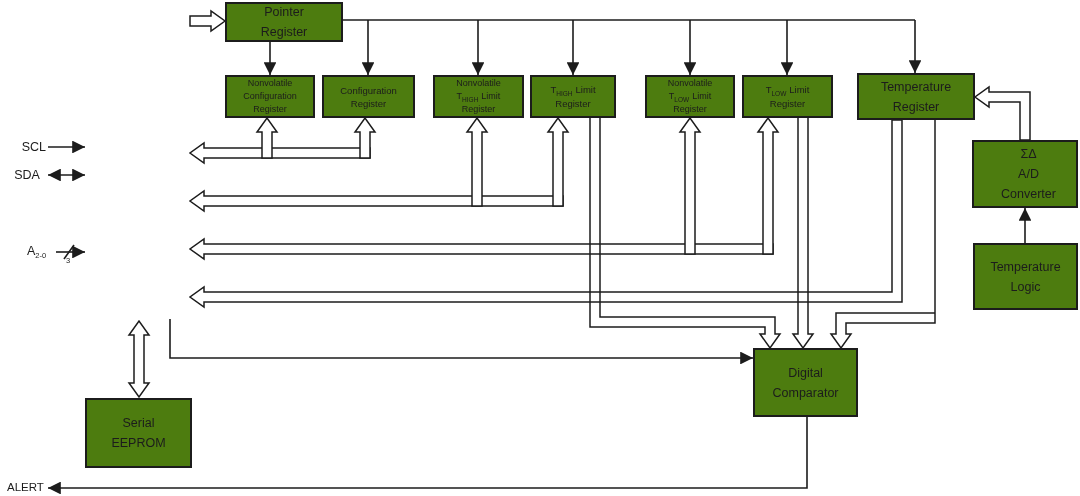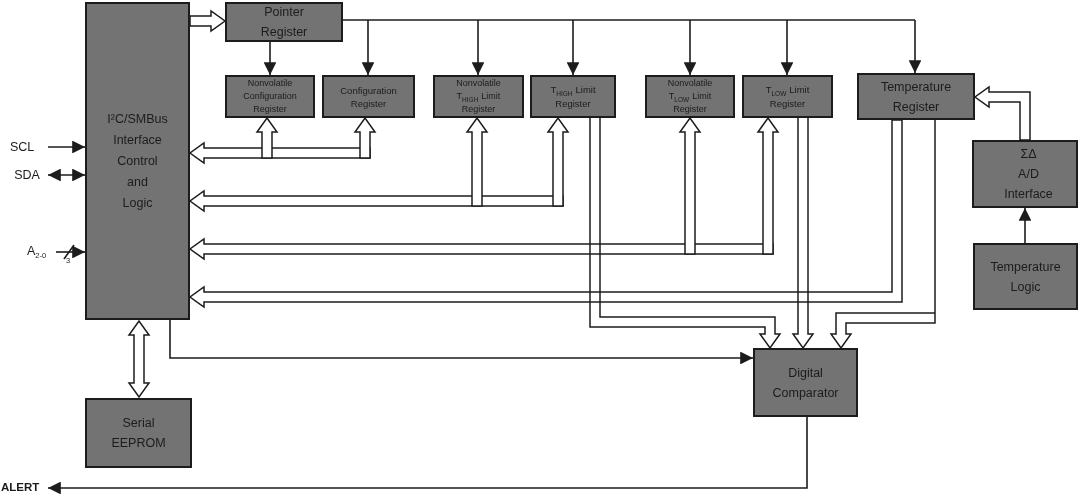--- a/index.html
+++ b/index.html
@@ -2,21 +2,21 @@
 <html><head>
 <meta charset="utf-8">
 <style>
   html,body{margin:0;padding:0;background:#fff;}
   #canvas{
     position:relative;width:1080px;height:496px;background:#fff;overflow:hidden;
     font-family:"Liberation Sans","DejaVu Sans",sans-serif;color:#1c1c1c;
   }
   #wires{position:absolute;left:0;top:0;width:1080px;height:496px;}
   .box{
-    position:absolute;box-sizing:border-box;background:#737373;border:2px solid #1c1c1c;
+    position:absolute;box-sizing:border-box;background:#4d7c0f;border:2px solid #1c1c1c;
     display:flex;flex-direction:column;align-items:center;justify-content:center;
     text-align:center;color:#1c1c1c;
   }
   .big{font-size:12.5px;line-height:20px;}
   .i2cbox{line-height:21px;}
   .small{font-size:9px;line-height:13px;}
   .sub{font-size:6.5px;position:relative;top:2.5px;}
   .gap{margin-left:3px;}
   .pin{position:absolute;font-size:12.5px;color:#1c1c1c;white-space:nowrap;}
   .tiny{font-size:7.5px;}
@@ -74,27 +74,20 @@
       <path d="M134,335 H129 L139,321 L149,335 H144 V383 H149 L139,397 L129,383 H134 Z"></path>
     </g>
 
     <g stroke="#1c1c1c" stroke-width="1.5" fill="none">
       <path d="M590,118 V327 H765 V334 H760 L770,348 L780,334 H775 V317 H600 V118"></path>
       <path d="M798,118 V334 H793 L803,348 L813,334 H808 V118"></path>
       <path d="M935,120 V313 H836 V334 H831 L841,348 L851,334 H846 V323 H935 V120"></path>
     </g>
   </svg>
 
-  <div class="box big i2cbox" style="left:85px;top:2px;width:105px;height:318px;">
-    <div>I²C/SMBus</div>
-    <div>Interface</div>
-    <div>Control</div>
-    <div>and</div>
-    <div>Logic</div>
-  </div>
 
   <div class="box big" style="left:225px;top:2px;width:118px;height:40px;">
     <div>Pointer</div>
     <div>Register</div>
   </div>
 
   <div class="box small" style="left:225px;top:75px;width:90px;height:43px;">
     <div>Nonvolatile</div>
     <div>Configuration</div>
     <div>Register</div>
@@ -136,37 +129,37 @@
   </div>
 
   <div class="box big" style="left:857px;top:73px;width:118px;height:47px;">
     <div>Temperature</div>
     <div>Register</div>
   </div>
 
   <div class="box big" style="left:972px;top:140px;width:106px;height:68px;padding-left:7px;">
     <div>ΣΔ</div>
     <div>A/D</div>
-    <div>Interface</div>
+    <div>Converter</div>
   </div>
 
   <div class="box big" style="left:973px;top:243px;width:105px;height:67px;">
     <div>Temperature</div>
     <div>Logic</div>
   </div>
 
   <div class="box big" style="left:753px;top:348px;width:105px;height:69px;">
     <div>Digital</div>
     <div>Comparator</div>
   </div>
 
   <div class="box big" style="left:85px;top:398px;width:107px;height:70px;">
     <div>Serial</div>
     <div>EEPROM</div>
   </div>
 
-  <span class="pin" style="left:10px;top:140px;width:36px;">SCL</span>
+  <span class="pin" style="left:10px;top:140px;width:36px;text-align:right;">SCL</span>
   <span class="pin" style="left:8px;top:168px;width:38px;text-align:center;">SDA</span>
   <span class="pin" style="left:27px;top:244px;"><span>A</span><span class="sub tiny">2-0</span></span>
   <span class="pin tiny" style="left:66px;top:256px;">3</span>
-  <span class="pin" style="left:1px;top:481px;font-size:11.5px;font-weight:bold;">ALERT</span>
+  <span class="pin" style="left:7px;top:481px;font-size:11.5px;">ALERT</span>
 
 </div>
 
 </body></html>

